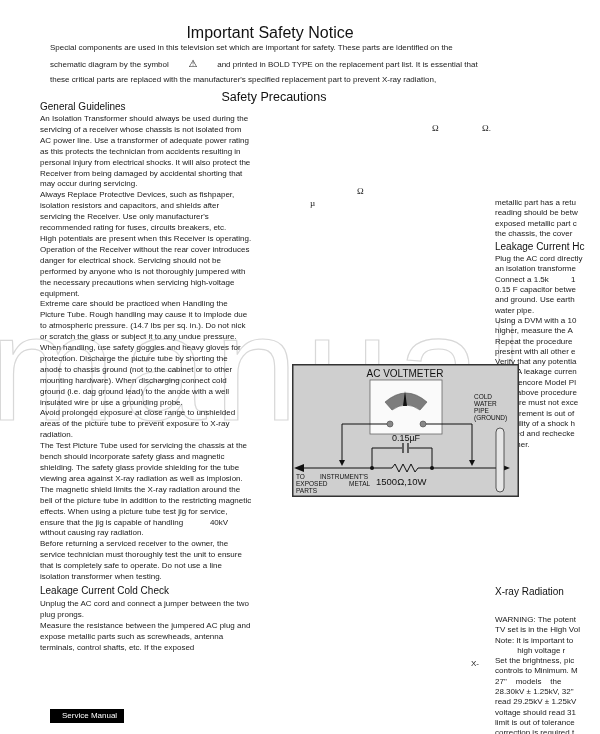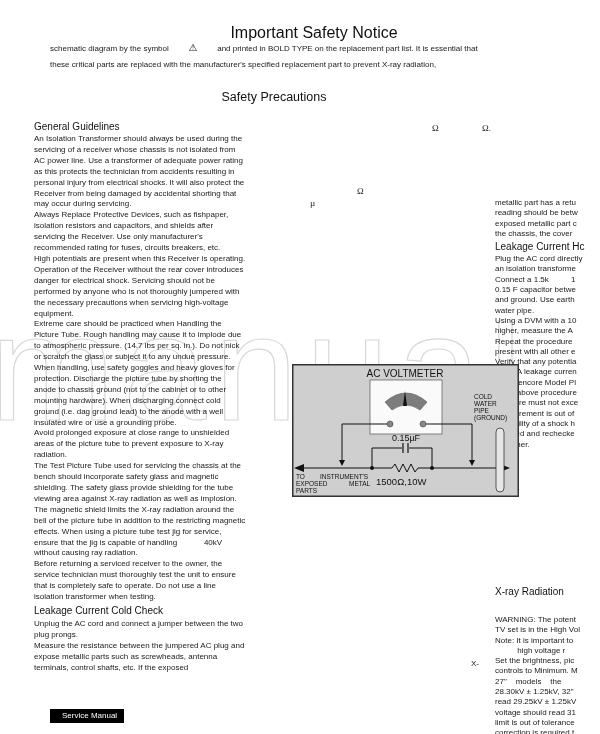--- a/index.html
+++ b/index.html
@@ -1,24 +1,24 @@
 <!DOCTYPE html>
 <html><head>
 <meta charset="utf-8">
 <style>
   html, body { margin:0; padding:0; background:#ffffff; }
   body { width:600px; height:734px; position:relative; overflow:hidden;
          font-family:"Liberation Sans", sans-serif; color:#1a1a1a; }
   .abs { position:absolute; }
-  .title { left:0; width:540px; top:24px; text-align:center; font-size:16px; color:#111;padding-left:44px; }
+  .title { left:0; width:540px; top:24px; text-align:center; font-size:16px; color:#111; }
   .intro { left:50px; top:40px; width:440px; font-size:8px; line-height:15.5px; }
   .intro .sym { display:inline-block; width:44px; text-align:center; font-size:10px; }
   .sub { left:0; width:548px; top:90px; text-align:center; font-size:12.5px; color:#111; }
   .h2 { font-size:10px; color:#111; }
-  .col-left { left:34px; top:101px; width:212px; font-size:8px; line-height:10.9px;margin-top:20px; }
+  .col-left { left:40px; top:101px; width:212px; font-size:8px; line-height:10.9px; }
   .col-left p { margin:0; }
   .col-left .h2 { margin:0 0 1px 0; line-height:12px; }
   .col-left .h2b { margin:2px 0 2px 0; line-height:12px; }
   .sym-omega { font-family:"Liberation Serif", serif; font-size:9px; }
   .col-right { left:495px; top:198px; width:105px; font-size:8px; line-height:10.3px; overflow:hidden; white-space:nowrap; }
   .col-right p { margin:0; }
   .col-right .h2 { line-height:13px; margin:1px 0 1px 0; }
   .col-right2 { left:495px; top:585px; width:105px; font-size:8px; line-height:10.3px; overflow:hidden; white-space:nowrap; }
   .col-right2 p { margin:0; }
   .col-right2 .h2 { line-height:13px; margin:0 0 17px 0; }
@@ -29,20 +29,21 @@
 </head>
 <body>
 
 <svg class="abs watermark" viewBox="0 0 600 110">
   <text x="-10" y="100" font-family="Liberation Sans, sans-serif" font-size="150" letter-spacing="8" fill="none" stroke="#d8d8d8" stroke-width="1.2">manual</text>
 </svg>
 
 <div class="abs title">Important Safety Notice</div>
 
 <div class="abs intro">
+  <div>Special components are used in this television set which are important for safety. These parts are identified on the</div>
   <div>
     <span>schematic diagram by the symbol</span>
     <span class="sym">⚠</span>
     <span>and printed in BOLD TYPE on the replacement part list. It is essential that</span>
   </div>
   <div>these critical parts are replaced with the manufacturer's specified replacement part to prevent X-ray radiation,</div>
 </div>
 
 <div class="abs sub">Safety Precautions</div>
 

